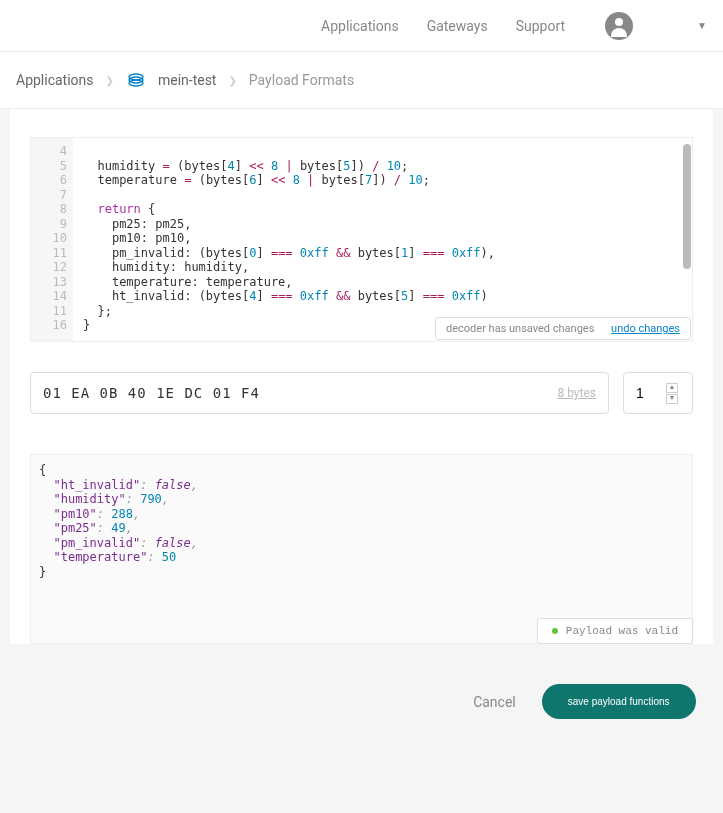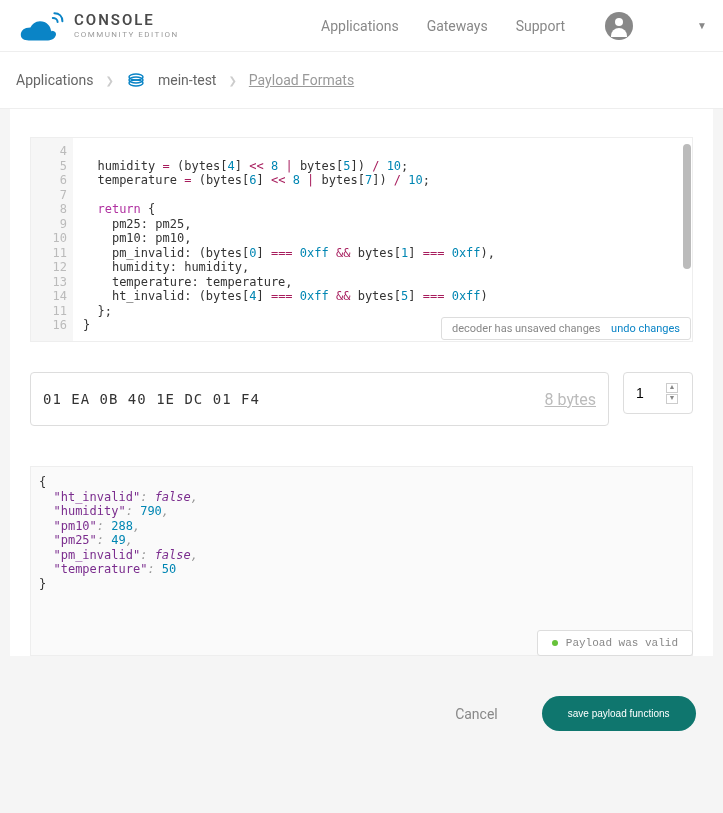--- a/index.html
+++ b/index.html
@@ -114,21 +114,20 @@
       display: inline-flex;
       align-items: center;
       justify-content: center;
     }
     .bc-link {
       cursor: pointer;
       color: #666;
     }
     .bc-current {
       color: #999;
-      text-decoration: underline;
     }
     .code-editor {
       display: flex;
       border: 1px solid #eee;
       margin: 0 20px 10px 20px;
       position: relative;
       font-family: "Menlo", "Consolas", monospace;
       font-size: 12px;
       height: 205px;
       overflow: hidden;
@@ -170,21 +169,22 @@
       background: #fff;
       border: 1px solid #ddd;
       border-radius: 3px;
       padding: 4px 10px;
       font-size: 11px;
       color: #888;
       font-family: -apple-system, BlinkMacSystemFont, "Segoe UI", Roboto, sans-serif;
     }
     .unsaved-badge a {
       color: #0a84c6;
-      margin-left: 8px;
+      text-decoration: underline;
+      margin-left: 14px;
       cursor: pointer;
     }
     .payload-section {
       padding: 20px;
     }
     .payload-title {
       font-size: 16px;
       font-weight: 600;
       color: #333;
       margin-bottom: 14px;
@@ -194,35 +194,35 @@
       gap: 14px;
       align-items: stretch;
     }
     .payload-input-wrap {
       flex: 1;
       border: 1px solid #ddd;
       border-radius: 4px;
       display: flex;
       align-items: center;
       padding: 0 12px;
-      height: 54px;
+      height: 42px;
       background: #fff;
     }
     .payload-input {
       border: none;
       outline: none;
       font-family: "Menlo", "Consolas", monospace;
       font-size: 14px;
       letter-spacing: 1px;
       flex: 1;
       color: #333;
     }
     .payload-bytes {
       color: #bbb;
-      font-size: 16px;
+      font-size: 12px;
       text-decoration: underline;
     }
     .port-input-wrap {
       width: 70px;
       border: 1px solid #ddd;
       border-radius: 4px;
       display: flex;
       align-items: center;
       padding: 0 4px 0 12px;
       height: 42px;
@@ -296,21 +296,21 @@
     .dot-green {
       width: 6px;
       height: 6px;
       background: #67c23a;
       border-radius: 50%;
     }
     .footer-actions {
       display: flex;
       justify-content: flex-end;
       align-items: center;
-      gap: 44px;
+      gap: 26px;
       padding: 20px 16px 28px 16px;
       max-width: 700px;
       margin: 0 auto;
     }
     .cancel-link {
       color: #888;
       cursor: pointer;
       font-size: 14px;
     }
     .save-btn {
@@ -325,33 +325,20 @@
     .content-wrap {
       background: #fff;
       margin: 0 10px;
       padding-top: 28px;
     }
   </style>
 </head>
 <body>
 
 <div class="header">
-  <div class="logo-wrap">
-    <div class="logo-cloud">
-      <svg viewBox="0 0 60 40" width="48" height="32">
-        <path d="M44 28 C44 20 38 14 30 14 C24 14 20 18 18 22 C10 22 6 26 6 31 C6 36 10 38 16 38 L40 38 C46 38 50 34 50 30 C50 28 48 26 44 26 Z" fill="#0a84c6"></path>
-        <path d="M46 10 C49 10 52 12 52 15" stroke="#0a84c6" stroke-width="2.5" fill="none" stroke-linecap="round"></path>
-        <path d="M48 4 C54 4 58 8 58 14" stroke="#0a84c6" stroke-width="2.5" fill="none" stroke-linecap="round"></path>
-      </svg>
-    </div>
-    <div class="logo-text">
-      <span class="logo-title">CONSOLE</span>
-      <span class="logo-sub">COMMUNITY EDITION</span>
-    </div>
-  </div>
   <div class="nav-links">
     <span class="nav-link">Applications</span>
     <span class="nav-link">Gateways</span>
     <span class="nav-link">Support</span>
     <div class="avatar"></div>
     <div class="chevron-account">▼</div>
   </div>
 </div>
 
 <div class="breadcrumb">

